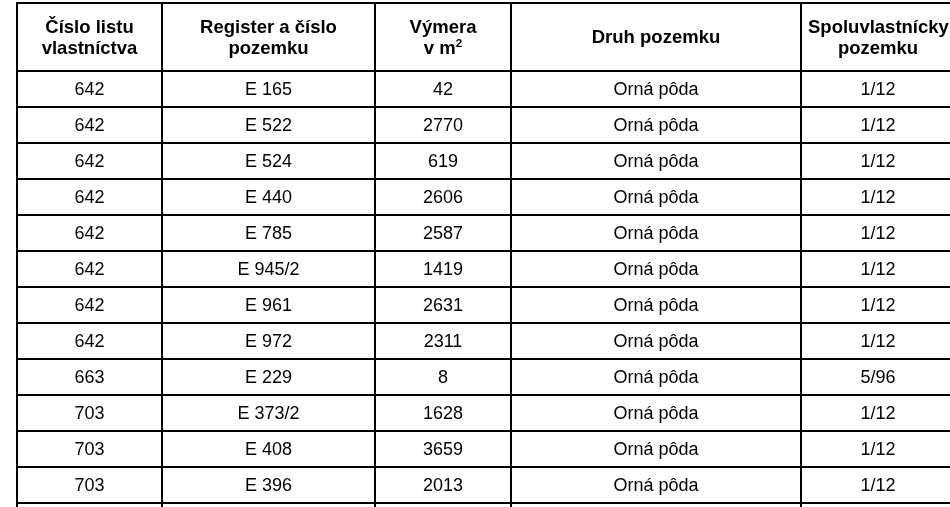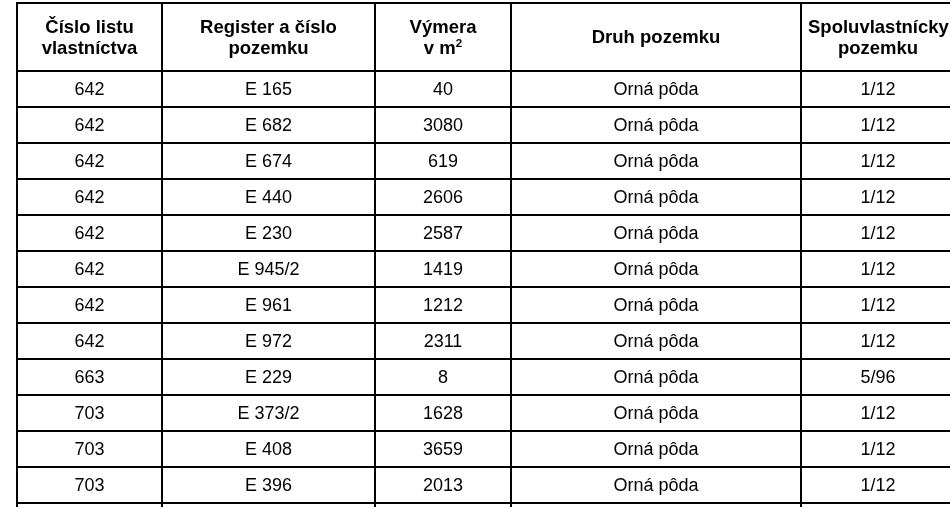--- a/index.html
+++ b/index.html
@@ -86,63 +86,63 @@
         <th>
           <span class="hdr-line">Spoluvlastnícky</span>
           <span class="hdr-line">pozemku</span>
         </th>
       </tr>
     </thead>
     <tbody id="table-body">
         <tr>
           <td>642</td>
           <td>E 165</td>
-          <td>40</td>
+          <td>42</td>
           <td>Orná pôda</td>
           <td>1/12</td>
         </tr>
         <tr>
           <td>642</td>
-          <td>E 682</td>
-          <td>3080</td>
+          <td>E 522</td>
+          <td>2770</td>
           <td>Orná pôda</td>
           <td>1/12</td>
         </tr>
         <tr>
           <td>642</td>
-          <td>E 674</td>
+          <td>E 524</td>
           <td>619</td>
           <td>Orná pôda</td>
           <td>1/12</td>
         </tr>
         <tr>
           <td>642</td>
           <td>E 440</td>
           <td>2606</td>
           <td>Orná pôda</td>
           <td>1/12</td>
         </tr>
         <tr>
           <td>642</td>
-          <td>E 230</td>
+          <td>E 785</td>
           <td>2587</td>
           <td>Orná pôda</td>
           <td>1/12</td>
         </tr>
         <tr>
           <td>642</td>
           <td>E 945/2</td>
           <td>1419</td>
           <td>Orná pôda</td>
           <td>1/12</td>
         </tr>
         <tr>
           <td>642</td>
           <td>E 961</td>
-          <td>1212</td>
+          <td>2631</td>
           <td>Orná pôda</td>
           <td>1/12</td>
         </tr>
         <tr>
           <td>642</td>
           <td>E 972</td>
           <td>2311</td>
           <td>Orná pôda</td>
           <td>1/12</td>
         </tr>

